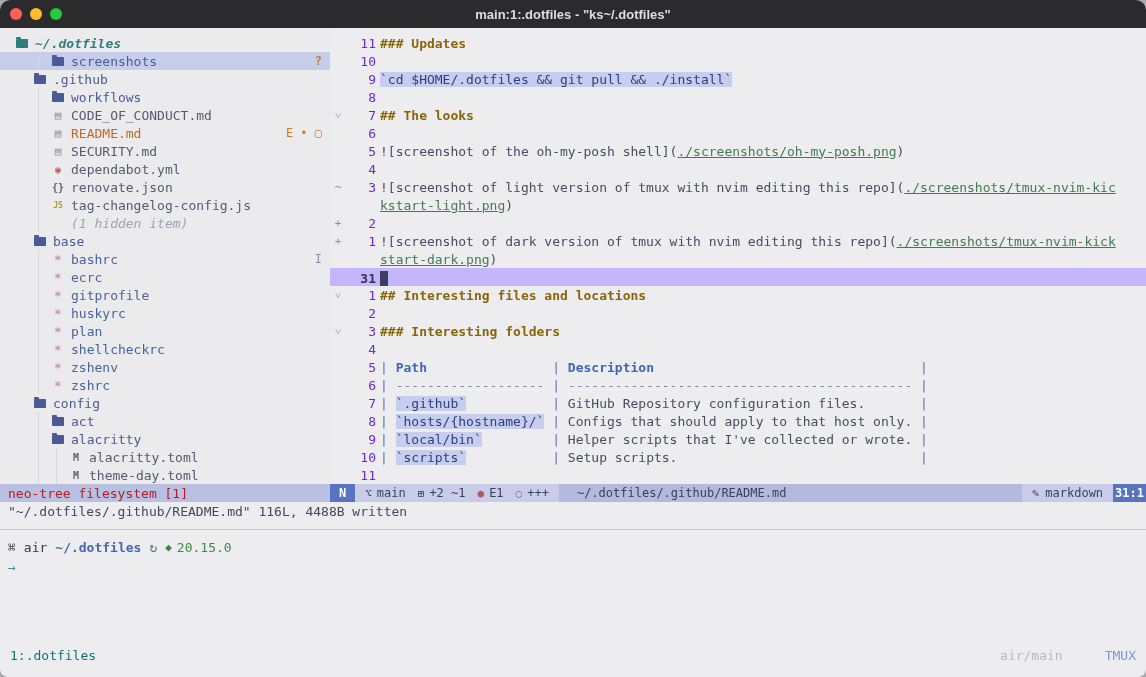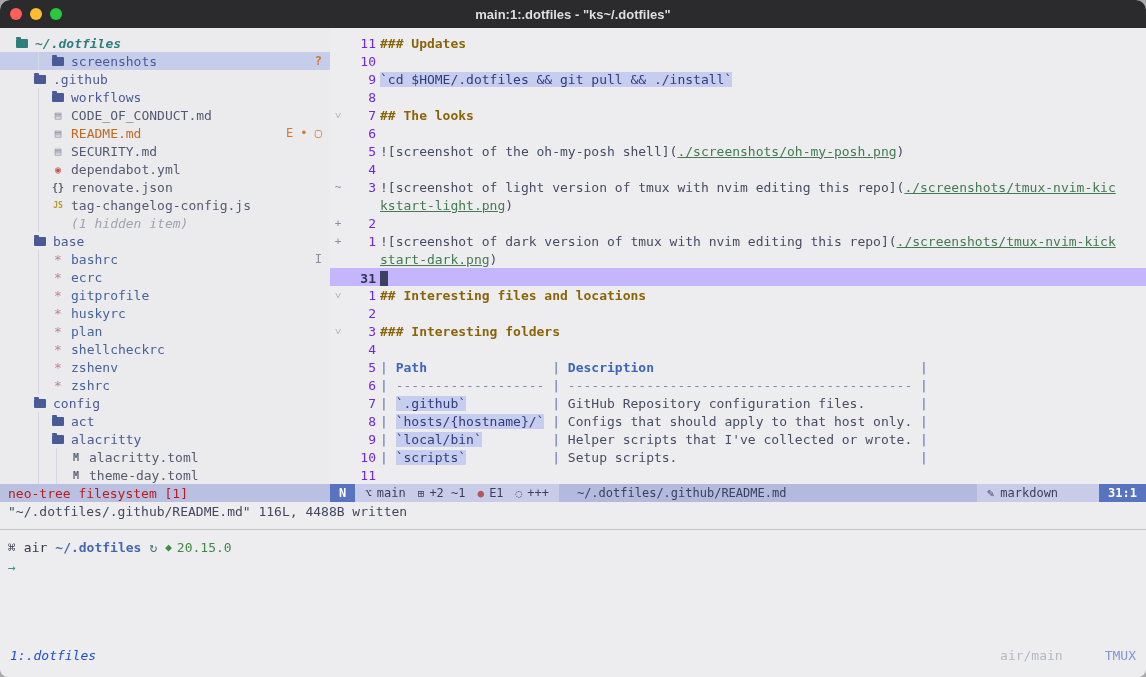--- a/index.html
+++ b/index.html
@@ -68,21 +68,21 @@
   
   .statusrow { flex:0 0 18px; display:flex; font-size:13px; }
   .neotree-status { flex:0 0 330px; background:#b9c0e2; color:#b91c1c; display:flex; align-items:center; padding-left:8px; }
   .statusline { flex:1; display:flex; align-items:stretch; background:#c8cce9; color:#3a3f5c; font-size:12px; }
   .mode-badge { background:#5873c0; color:#fff; font-weight:bold; display:flex; align-items:center; padding:0 9px; }
   .sl-left { display:flex; align-items:center; gap:12px; padding:0 10px; }
   .sl-item { display:inline-flex; align-items:center; gap:5px; }
   .sl-icon { font-size:11px; }
   .sl-file { flex:1; background:#b3badd; display:flex; align-items:center; padding:0 18px; }
   .sl-ft { display:flex; align-items:center; gap:6px; padding:0 10px; }
-  .pos-badge { background:#5873c0; color:#fff; font-weight:bold; display:flex; align-items:center; padding:0 9px;margin-left:31px; }
+  .pos-badge { background:#5873c0; color:#fff; font-weight:bold; display:flex; align-items:center; padding:0 2px; }
 
   
   .cmdline { flex:0 0 18px; background:#ededef; color:#43485e; font-size:13px;
              display:flex; align-items:center; padding-left:8px; white-space:pre; }
 
   .pane-sep { flex:0 0 10px; background:#ededef; border-bottom:1px solid #c2c2c8; }
 
   
   .shell { flex:1; background:#ededef; padding:8px 8px 0; font-size:13px; }
   .prompt-line { height:18px; display:flex; align-items:center; gap:8px; }
@@ -90,21 +90,21 @@
   .p-host { color:#33384e; }
   .p-path { color:#4667ad; font-weight:bold; }
   .p-git { color:#437676; }
   .p-node { color:#3f8a46; display:inline-flex; gap:5px; align-items:center; }
   .p-node .hex { font-size:11px; }
   .arrow-line { height:18px; display:flex; align-items:center; color:#369a8f; margin-top:2px; }
 
   
   .tmux-bar { flex:0 0 20px; background:#ededef; display:flex; align-items:center;
               font-size:13px; padding:0 10px; margin-bottom:12px; }
-  .tmux-left { color:#1d4ed8;font-style:italic; }
+  .tmux-left { color:#0f766e; }
   .tmux-right { margin-left:auto; display:flex; gap:42px; }
   .tmux-session { color:#b6b8c2; }
   .tmux-label { color:#8296d6; }
 </style>
 </head>
 <body>
 
 <div class="window">
 
   <div class="titlebar">

